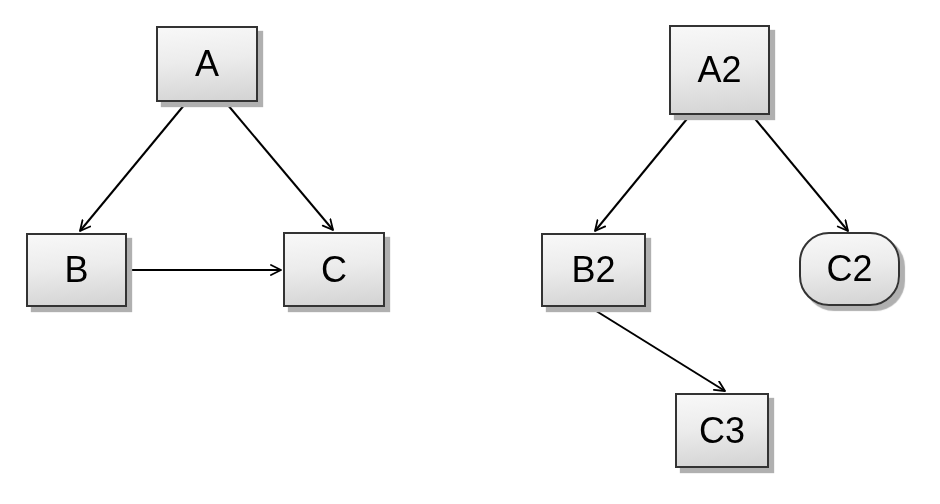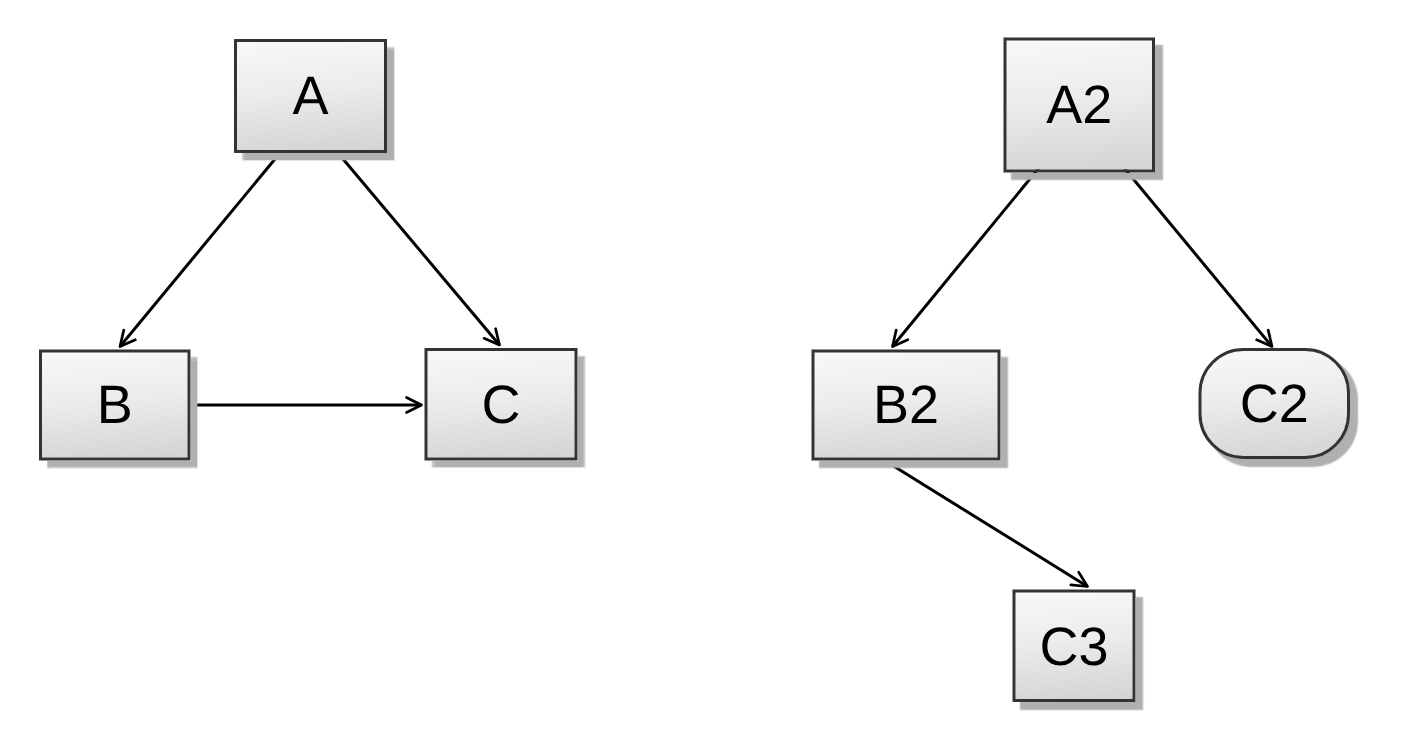--- a/index.html
+++ b/index.html
@@ -66,23 +66,23 @@
       </div>
       <div class="node" style="left: 26px; top: 233px; width: 101px; height: 74px;">
         <span class="node-label">B</span>
       </div>
       <div class="node" style="left: 283px; top: 232px; width: 102px; height: 75px;">
         <span class="node-label">C</span>
       </div>
       <div class="node" style="left: 669px; top: 25px; width: 101px; height: 90px;">
         <span class="node-label">A2</span>
       </div>
-      <div class="node" style="left: 541px; top: 233px; width: 126px; height: 74px; text-align: center;">
+      <div class="node" style="left: 541px; top: 233px; width: 105px; height: 74px; text-align: center;">
         <span class="node-label">B2</span>
       </div>
       <div class="node" style="left: 799px; top: 232px; width: 101px; height: 74px; border-radius: 30px;">
         <span class="node-label">C2</span>
       </div>
-      <div class="node" style="left: 675px; top: 393px; width: 82px; height: 75px;">
+      <div class="node" style="left: 675px; top: 393px; width: 94px; height: 75px;">
         <span class="node-label">C3</span>
       </div>
     </div>
 </div>
 
 </body></html>

